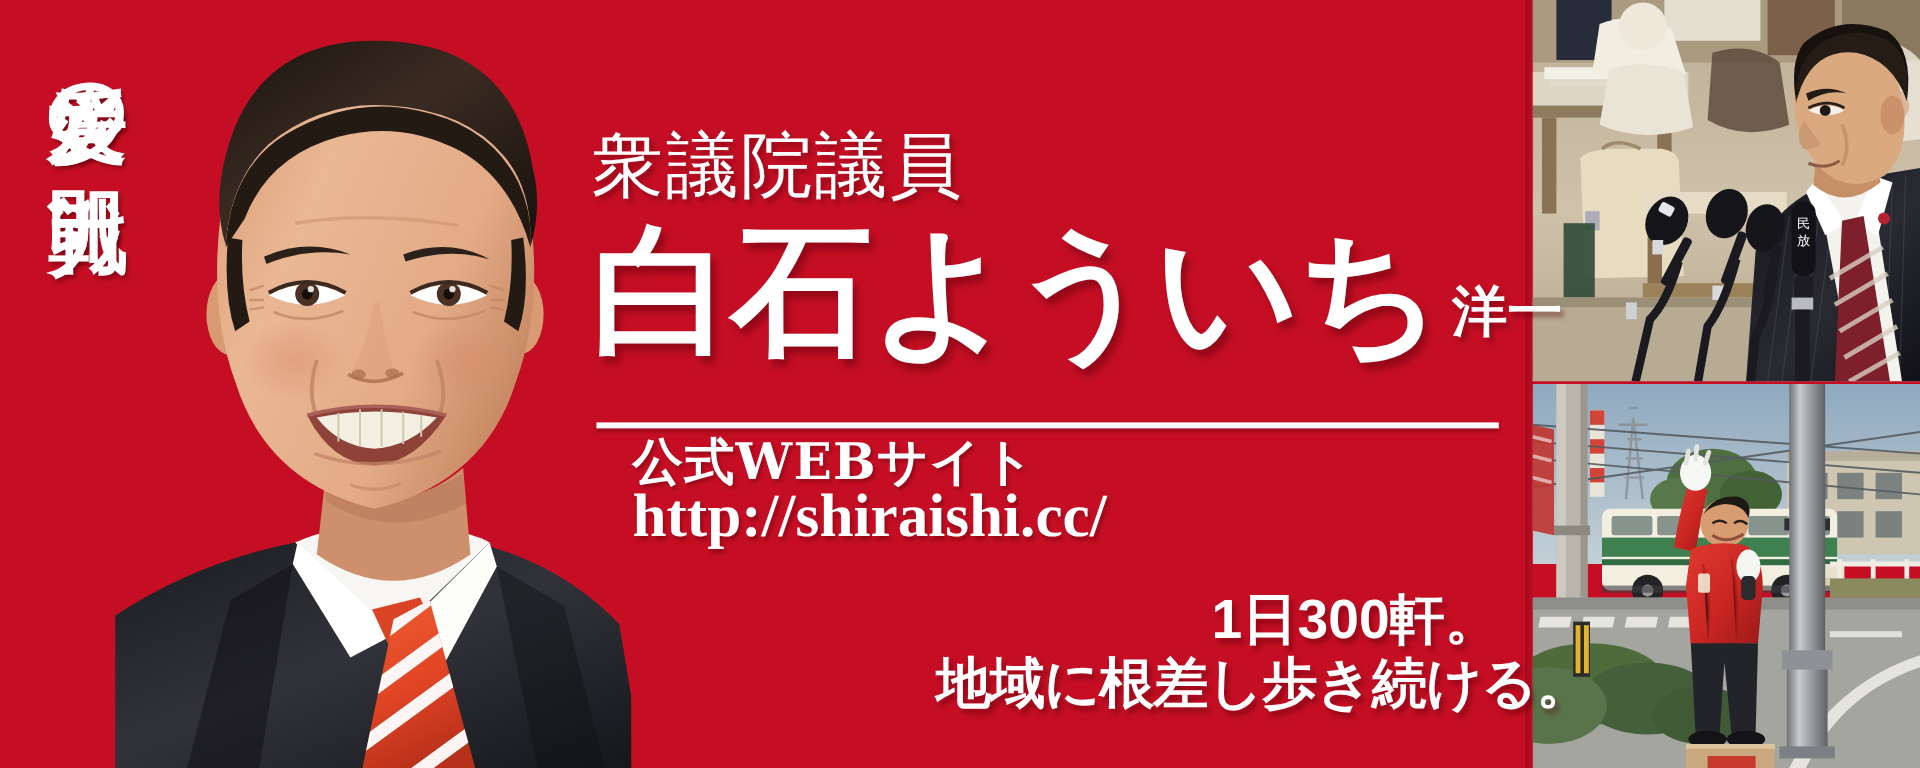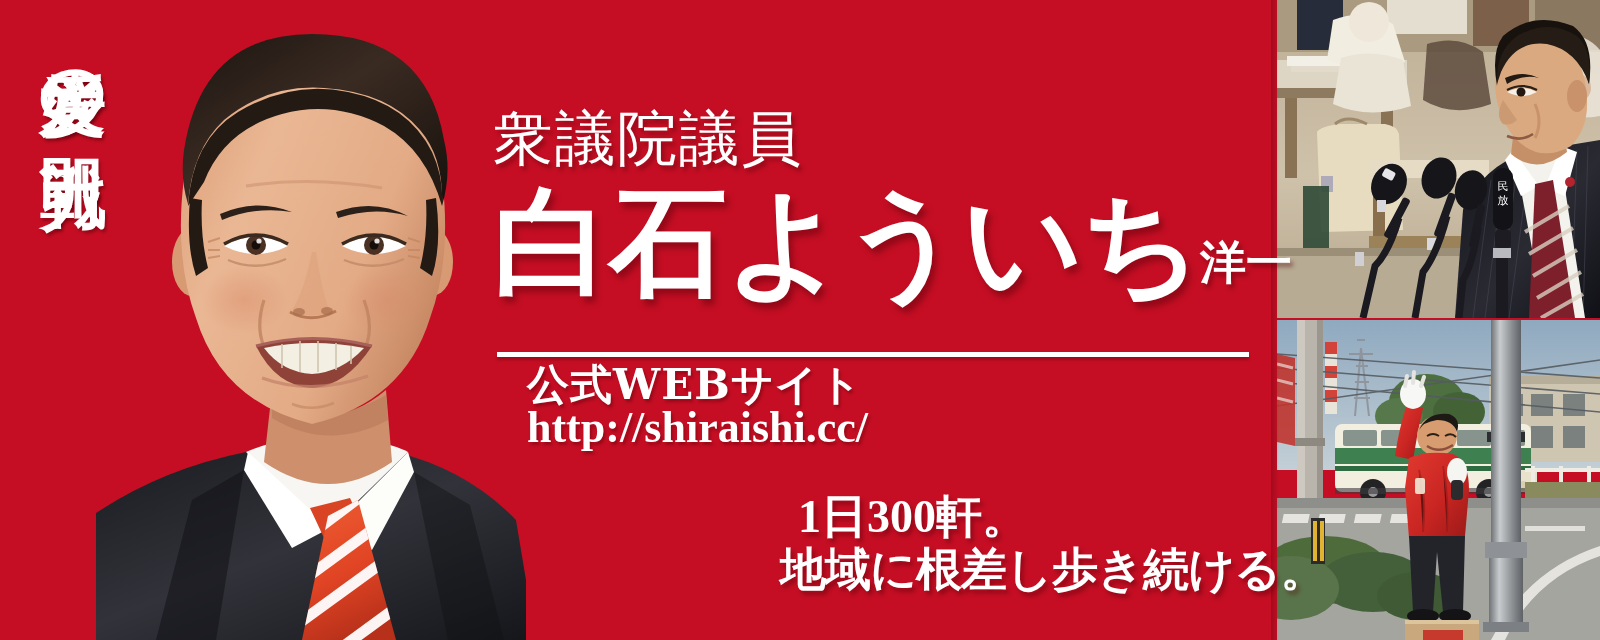--- a/index.html
+++ b/index.html
@@ -65,25 +65,26 @@
     font-family:"DejaVu Serif","Liberation Serif",serif;
     font-weight:700;
     font-size:118px;
     line-height:1.02;
     letter-spacing:-2px;
     text-shadow:4px 6px 6px rgba(85,0,8,.45);
     white-space:nowrap;
   }
   .name-kanji {
     color:#ffffff;
-    font-family:Liberation Serif, serif;
+    font-family:Liberation Mono, monospace;
     font-weight:700;
     font-size:46px;
     line-height:1;
     letter-spacing:0px;
+    margin-left:10px;
     margin-bottom:16px;
     text-shadow:3px 4px 4px rgba(85,0,8,.45);
     white-space:nowrap;
   }
   .rule {
     position:absolute; left:497px; top:352px;
     width:752px; height:5px;
     background:#ffffff;
     box-shadow:0 3px 3px rgba(85,0,8,.35);
     z-index:5;
@@ -97,34 +98,34 @@
     white-space:nowrap;
     flex-direction:column;
   }
   .web-label {
     font-family:"DejaVu Serif","Liberation Serif",serif;
     font-weight:700; font-size:42px; line-height:1;
     letter-spacing:1px;
   }
   .web-link {
     font-family:"Liberation Serif","DejaVu Serif",serif;
-    font-weight:700; font-size:44px; line-height:1;
+    font-weight:700; font-size:51px; line-height:1;
     margin-left:34px; letter-spacing:0px;
   }
 
   
   .tagline {
     position:absolute; left:780px; top:490px;
     width:470px; z-index:5;
     color:#ffffff;
-    font-family:Liberation Serif, serif;
+    font-family:Liberation Sans, sans-serif;
     font-weight:700;
     line-height:1.16;
     text-shadow:3px 4px 4px rgba(85,0,8,.45);
-    text-align:left;
+    text-align:right;
     white-space:nowrap;
   }
   .tag1 { font-size:46px; padding-left:18px; }
   .tag2 { font-size:46px; letter-spacing:-1px; }
 
   
   .photos {
     position:absolute; left:1277px; top:0;
     width:323px; height:640px; z-index:3;
   }

